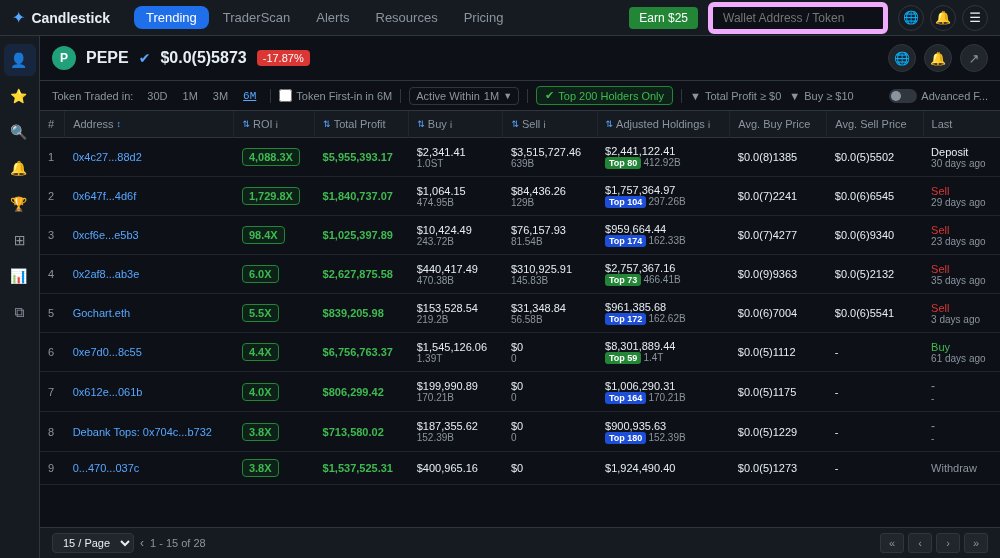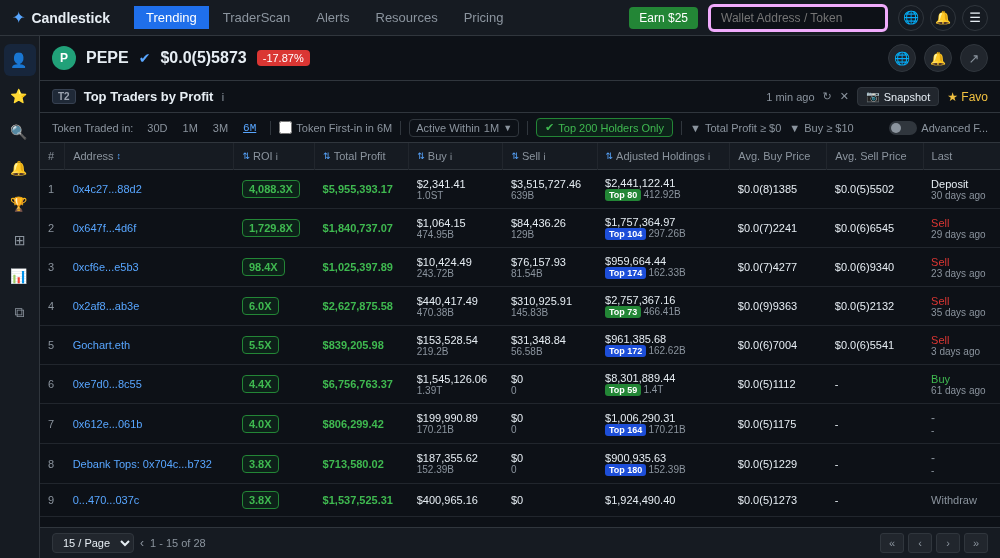--- a/index.html
+++ b/index.html
@@ -38,21 +38,21 @@
       font-size: 14px;
       font-weight: 600;
     }
     .nav-tabs {
       display: flex;
       gap: 2px;
       flex: 1;
     }
     .nav-tab {
       padding: 4px 12px;
-      border-radius: 0;
+      border-radius: 8px;
       cursor: pointer;
       color: #8b949e;
       font-size: 13px;
     }
     .nav-tab.active {
       background: #1f6feb;
       color: #fff;
     }
     .nav-right {
       display: flex;
@@ -64,21 +64,21 @@
       background: #238636;
       color: #fff;
       border: none;
       border-radius: 4px;
       padding: 4px 10px;
       font-size: 12px;
       cursor: pointer;
     }
     .search-bar {
       background: #0d1117;
-      border: 3px solid #f0abfc;
+      border: 5px solid #f0abfc;
       border-radius: 6px;
       padding: 4px 10px;
       color: #8b949e;
       font-size: 12px;
       width: 180px;
     }
     .nav-icons {
       display: flex;
       gap: 6px;
     }
@@ -545,35 +545,20 @@
       <span class="token-verify">✔</span>
       <span class="token-price">$0.0(5)5873</span>
       <span class="token-change">-17.87%</span>
       <div class="header-right-icons">
         <div class="hdr-icon-btn">🌐</div>
         <div class="hdr-icon-btn">🔔</div>
         <div class="hdr-icon-btn">↗</div>
       </div>
     </div>
 
-    <div class="section-header">
-      <span class="section-title-badge">T2</span>
-      <span class="section-title-text">Top Traders by Profit</span>
-      <span class="section-info-icon">ℹ</span>
-      <div class="section-header-right">
-        <span>1 min ago</span>
-        <span>↻</span>
-        <span>✕</span>
-        <button class="snapshot-btn">
-          <span>📷</span>
-          <span>Snapshot</span>
-        </button>
-        <button class="fav-btn">★ <span>Favo</span></button>
-      </div>
-    </div>
 
     <div class="filter-row">
       <span class="filter-label">Token Traded in:</span>
       <div class="filter-tabs">
         <span class="filter-tab">30D</span>
         <span class="filter-tab">1M</span>
         <span class="filter-tab">3M</span>
         <span class="filter-tab active">6M</span>
       </div>
       <div class="filter-divider"></div>

